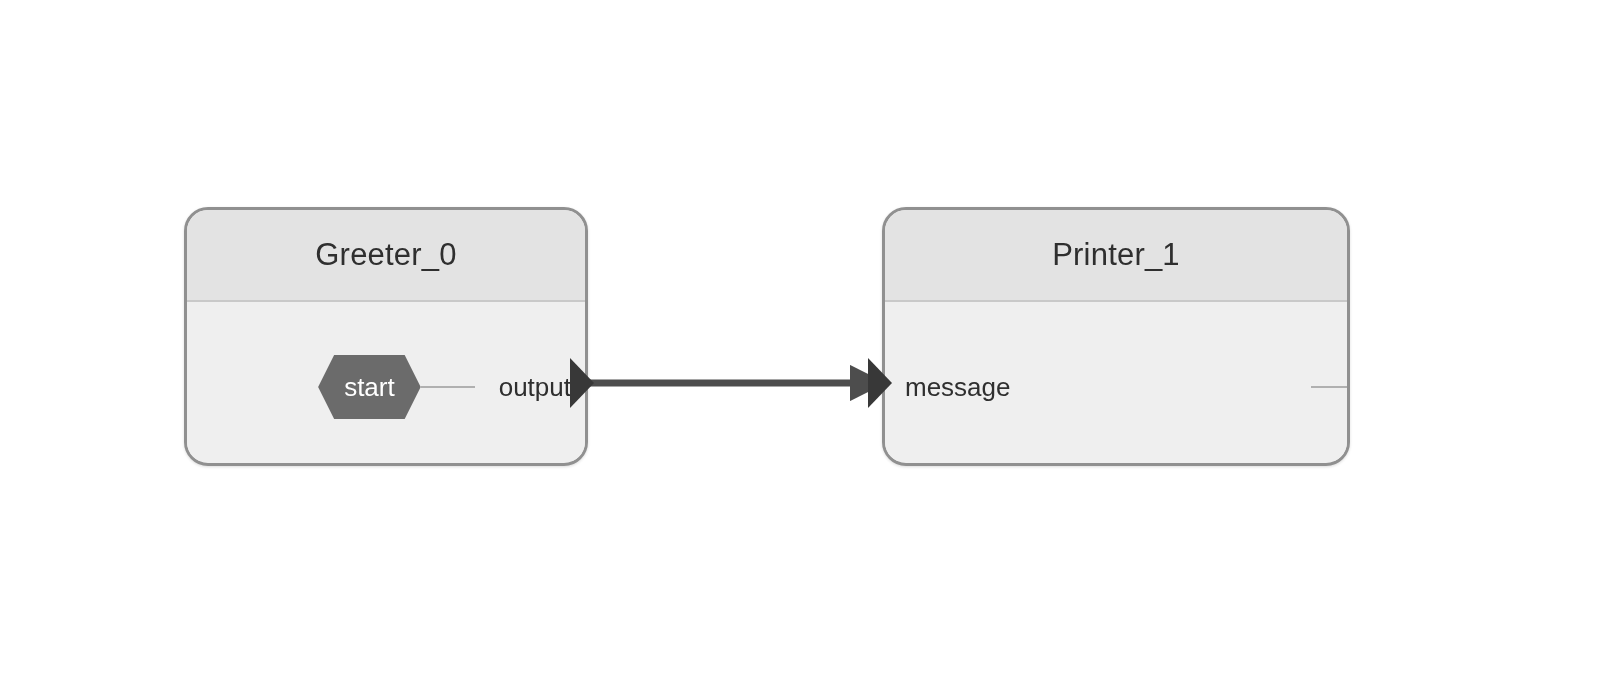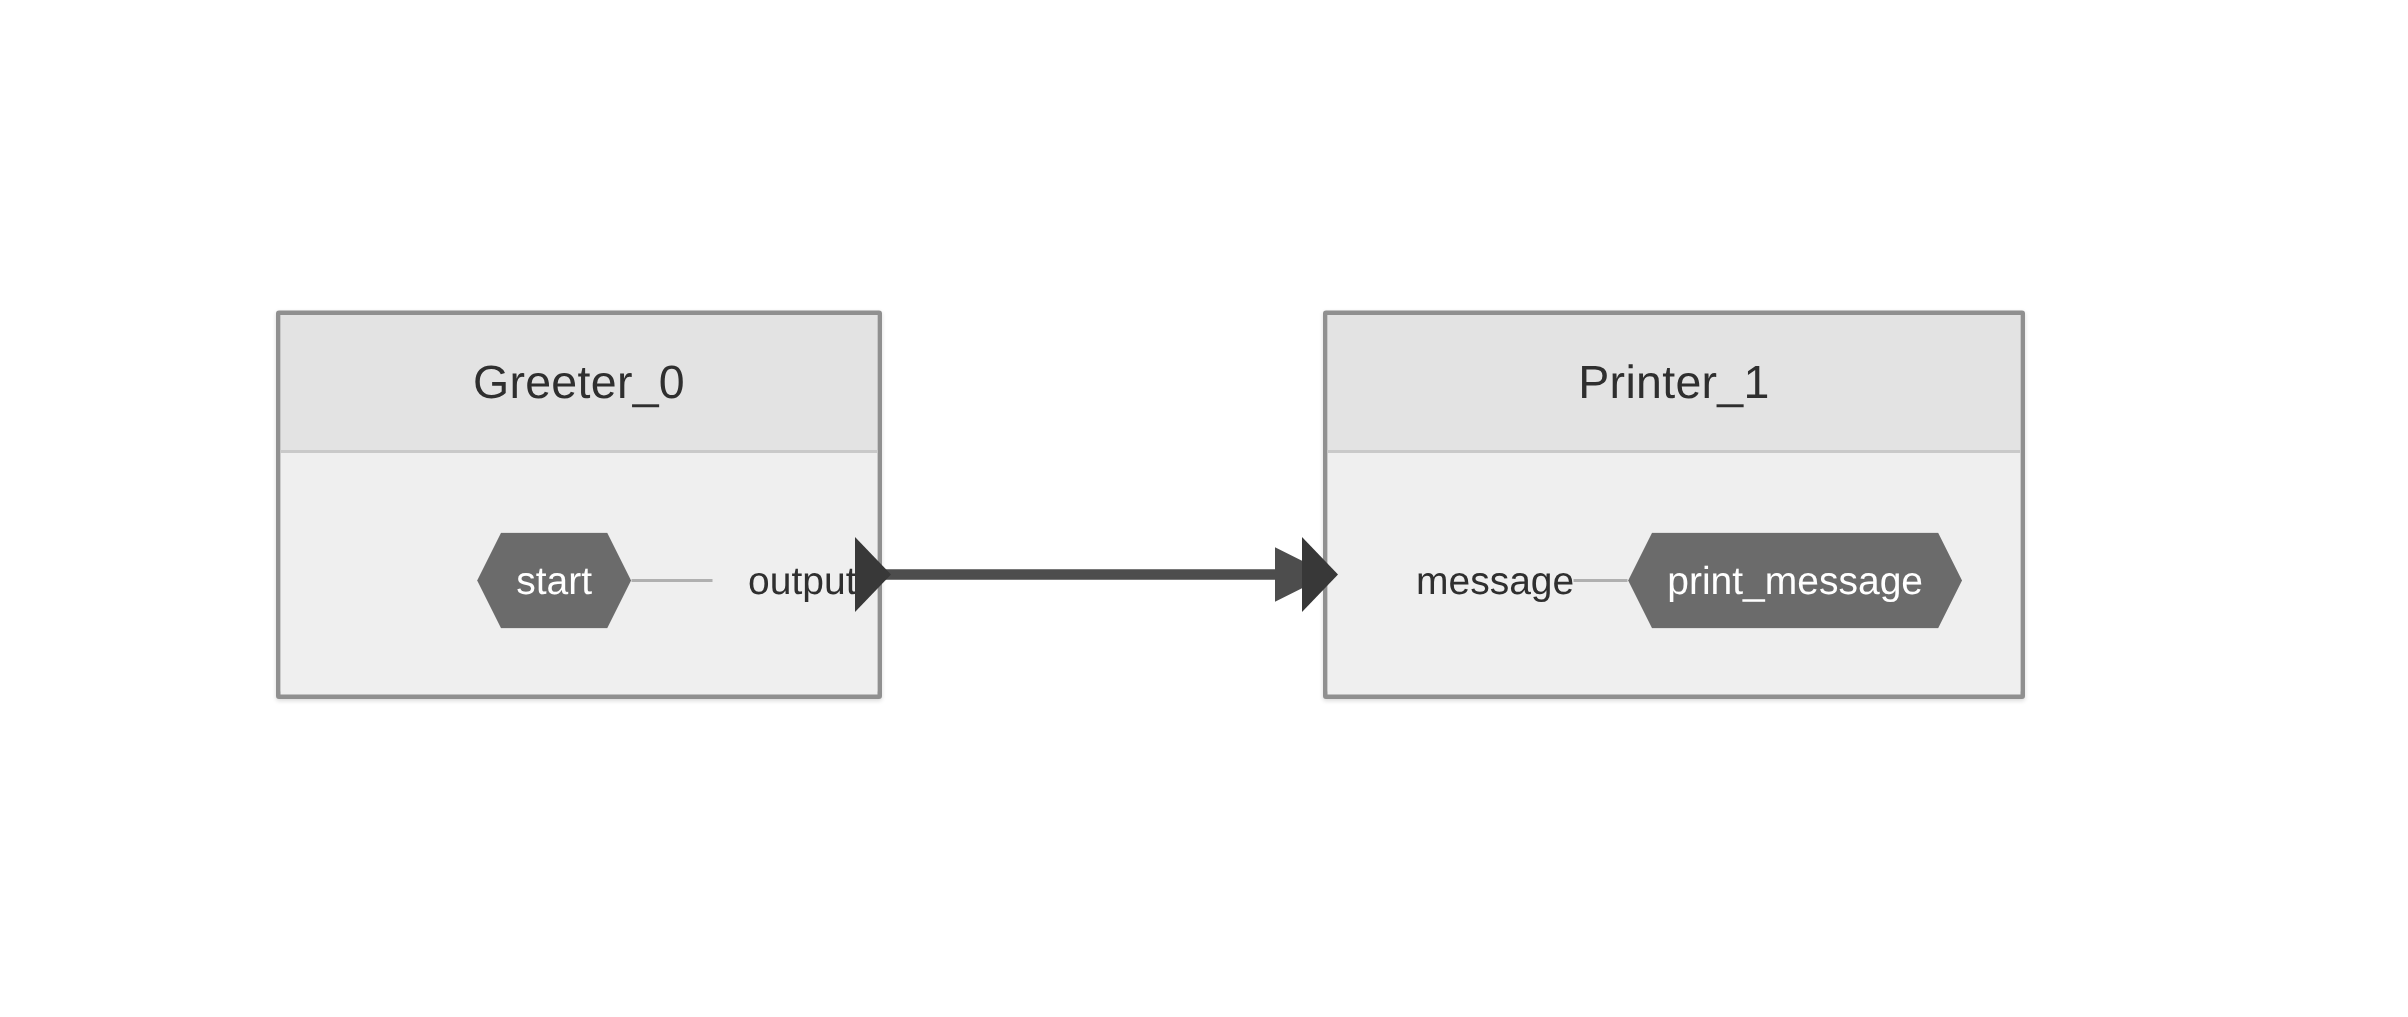--- a/index.html
+++ b/index.html
@@ -20,21 +20,21 @@
     position: absolute;
     inset: 0;
     background: #ffffff;
   }
 
   
   .node {
     position: absolute;
     box-sizing: border-box;
     border: 3px solid #909090;
-    border-radius: 2px;
+    border-radius: 24px;
     background: #efefef;
     overflow: hidden;
     box-shadow: 0 1px 3px rgba(0,0,0,0.14);
   }
   .node-header {
     height: 92px;
     background: #e3e3e3;
     border-bottom: 2px solid #c9c9c9;
     display: flex;
     align-items: center;
@@ -57,21 +57,21 @@
   .port-row {
     position: absolute;
     left: 12px;
     right: 0;
     top: 52px;
     height: 66px;
     display: flex;
     align-items: center;
   }
   .port-row.out { justify-content: flex-end; }
-  .port-row.in  { justify-content: center; }
+  .port-row.in  { justify-content: space-between; }
 
   .hex {
     position: relative;
     height: 64px;
     background: #6b6b6b;
     display: flex;
     align-items: center;
     justify-content: center;
     box-sizing: border-box;
     padding: 0 26px;
@@ -157,22 +157,19 @@
   <div class="node" id="node-printer" style="left:882px; top:207px; width:468px; height:259px;">
 
     <div class="node-header">
       <div class="node-title">Printer_1</div>
     </div>
 
     <div class="node-body">
       <div class="port-row in">
         <div class="port-label in">message</div>
         <div class="port-link in"></div>
-        <div class="hex">
-          <span class="hex-label">print_message</span>
-        </div>
       </div>
     </div>
   </div>
 
   <div class="port-tri" style="left:868px; top:358px;"></div>
 
 </div>
 
 </body></html>

